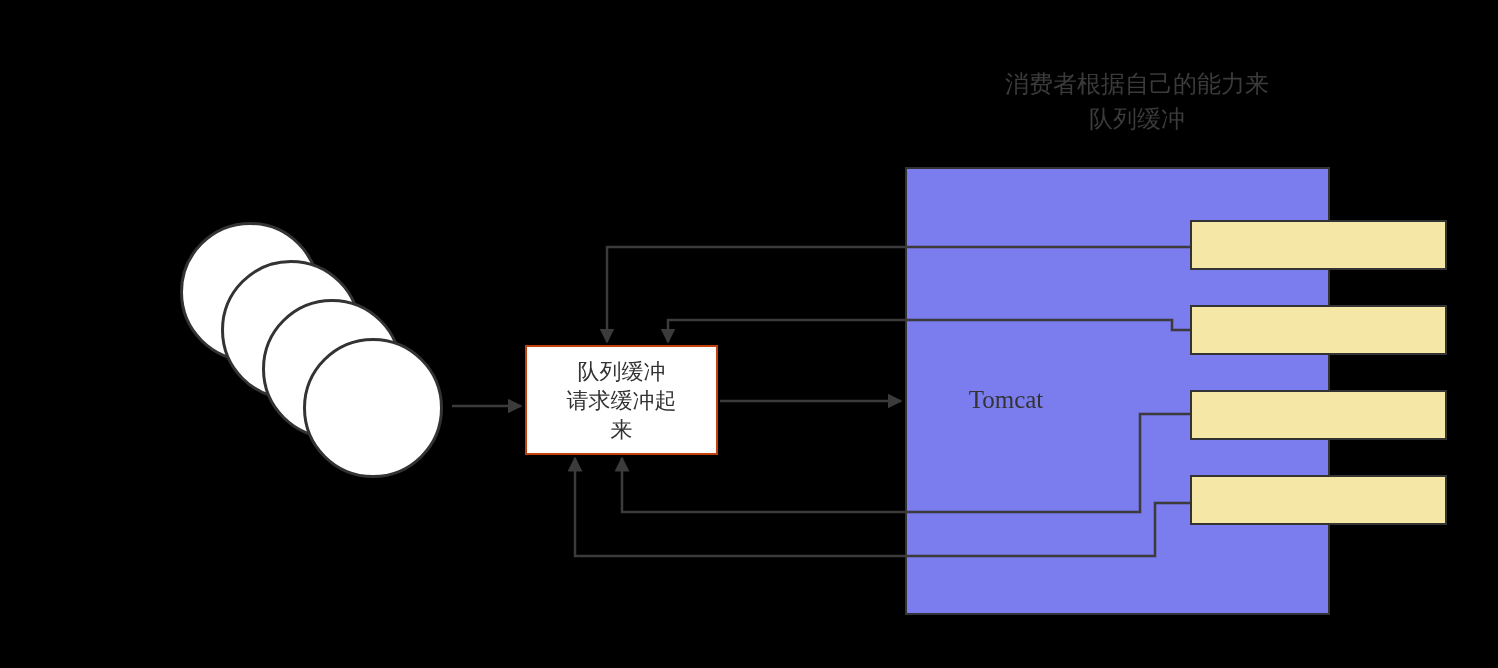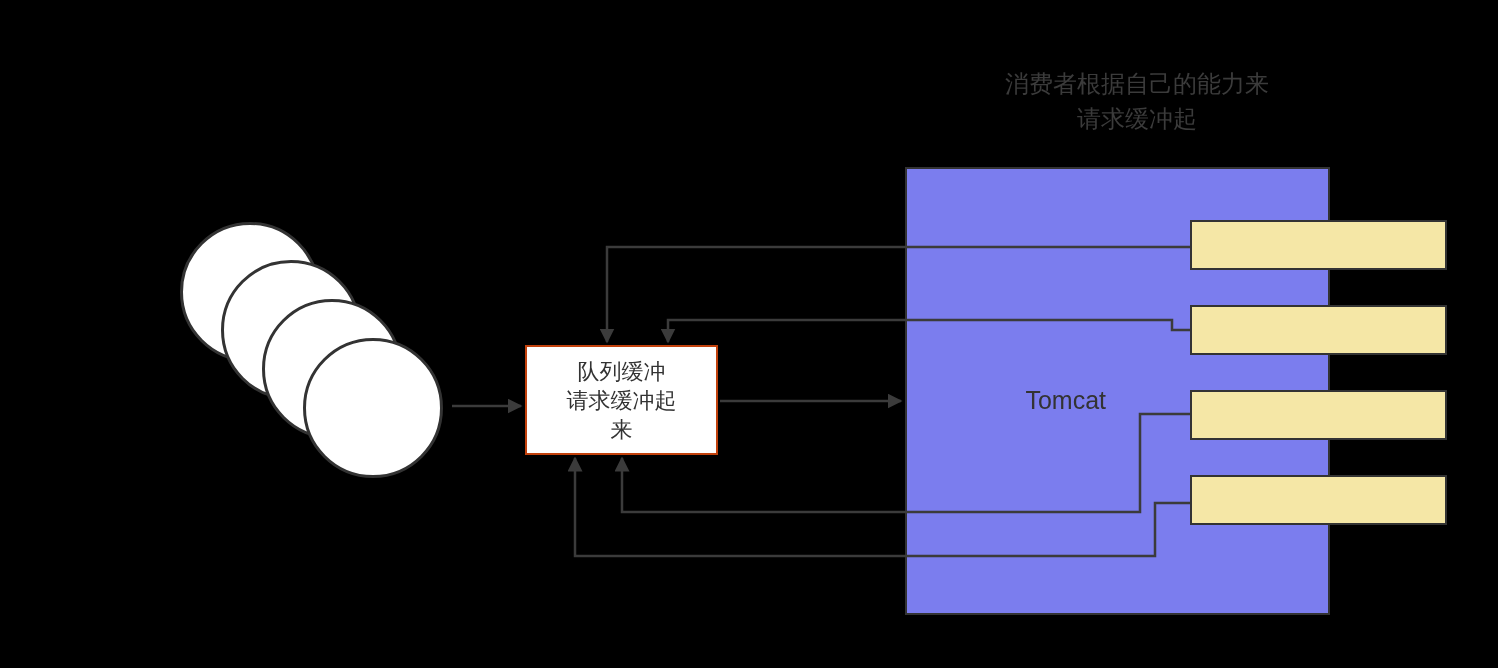--- a/index.html
+++ b/index.html
@@ -70,23 +70,24 @@
     height: 448px;
     background: #7b7dee;
     border: 2px solid #333333;
     box-sizing: border-box;
   }
   .server-label {
     position: absolute;
     left: 906px;
     top: 386px;
     width: 200px;
-    text-align: right;
+    text-align: center;
     font-size: 25px;
     color: #333333;
+    font-family: Liberation Serif, serif;
   }
   .thread-box {
     position: absolute;
     left: 1190px;
     width: 257px;
     height: 50px;
     background: #f5e7a6;
     border: 2px solid #333333;
     box-sizing: border-box;
   }
@@ -105,21 +106,21 @@
     stroke: #3b3b3b;
     stroke-width: 2.5;
   }
 </style>
 </head>
 <body>
 
 <div class="canvas">
 
   <div class="outside-label title-label">消费者根据自己的能力来
-请求缓冲起</div>
+队列缓冲</div>
 
   <div class="circle" style="left:180px; top:222px;"></div>
   <div class="circle" style="left:221px; top:260px;"></div>
   <div class="circle" style="left:262px; top:299px;"></div>
   <div class="circle" style="left:303px; top:338px;"></div>
 
 
   <div class="queue-box">队列缓冲
 请求缓冲起
 来</div>

